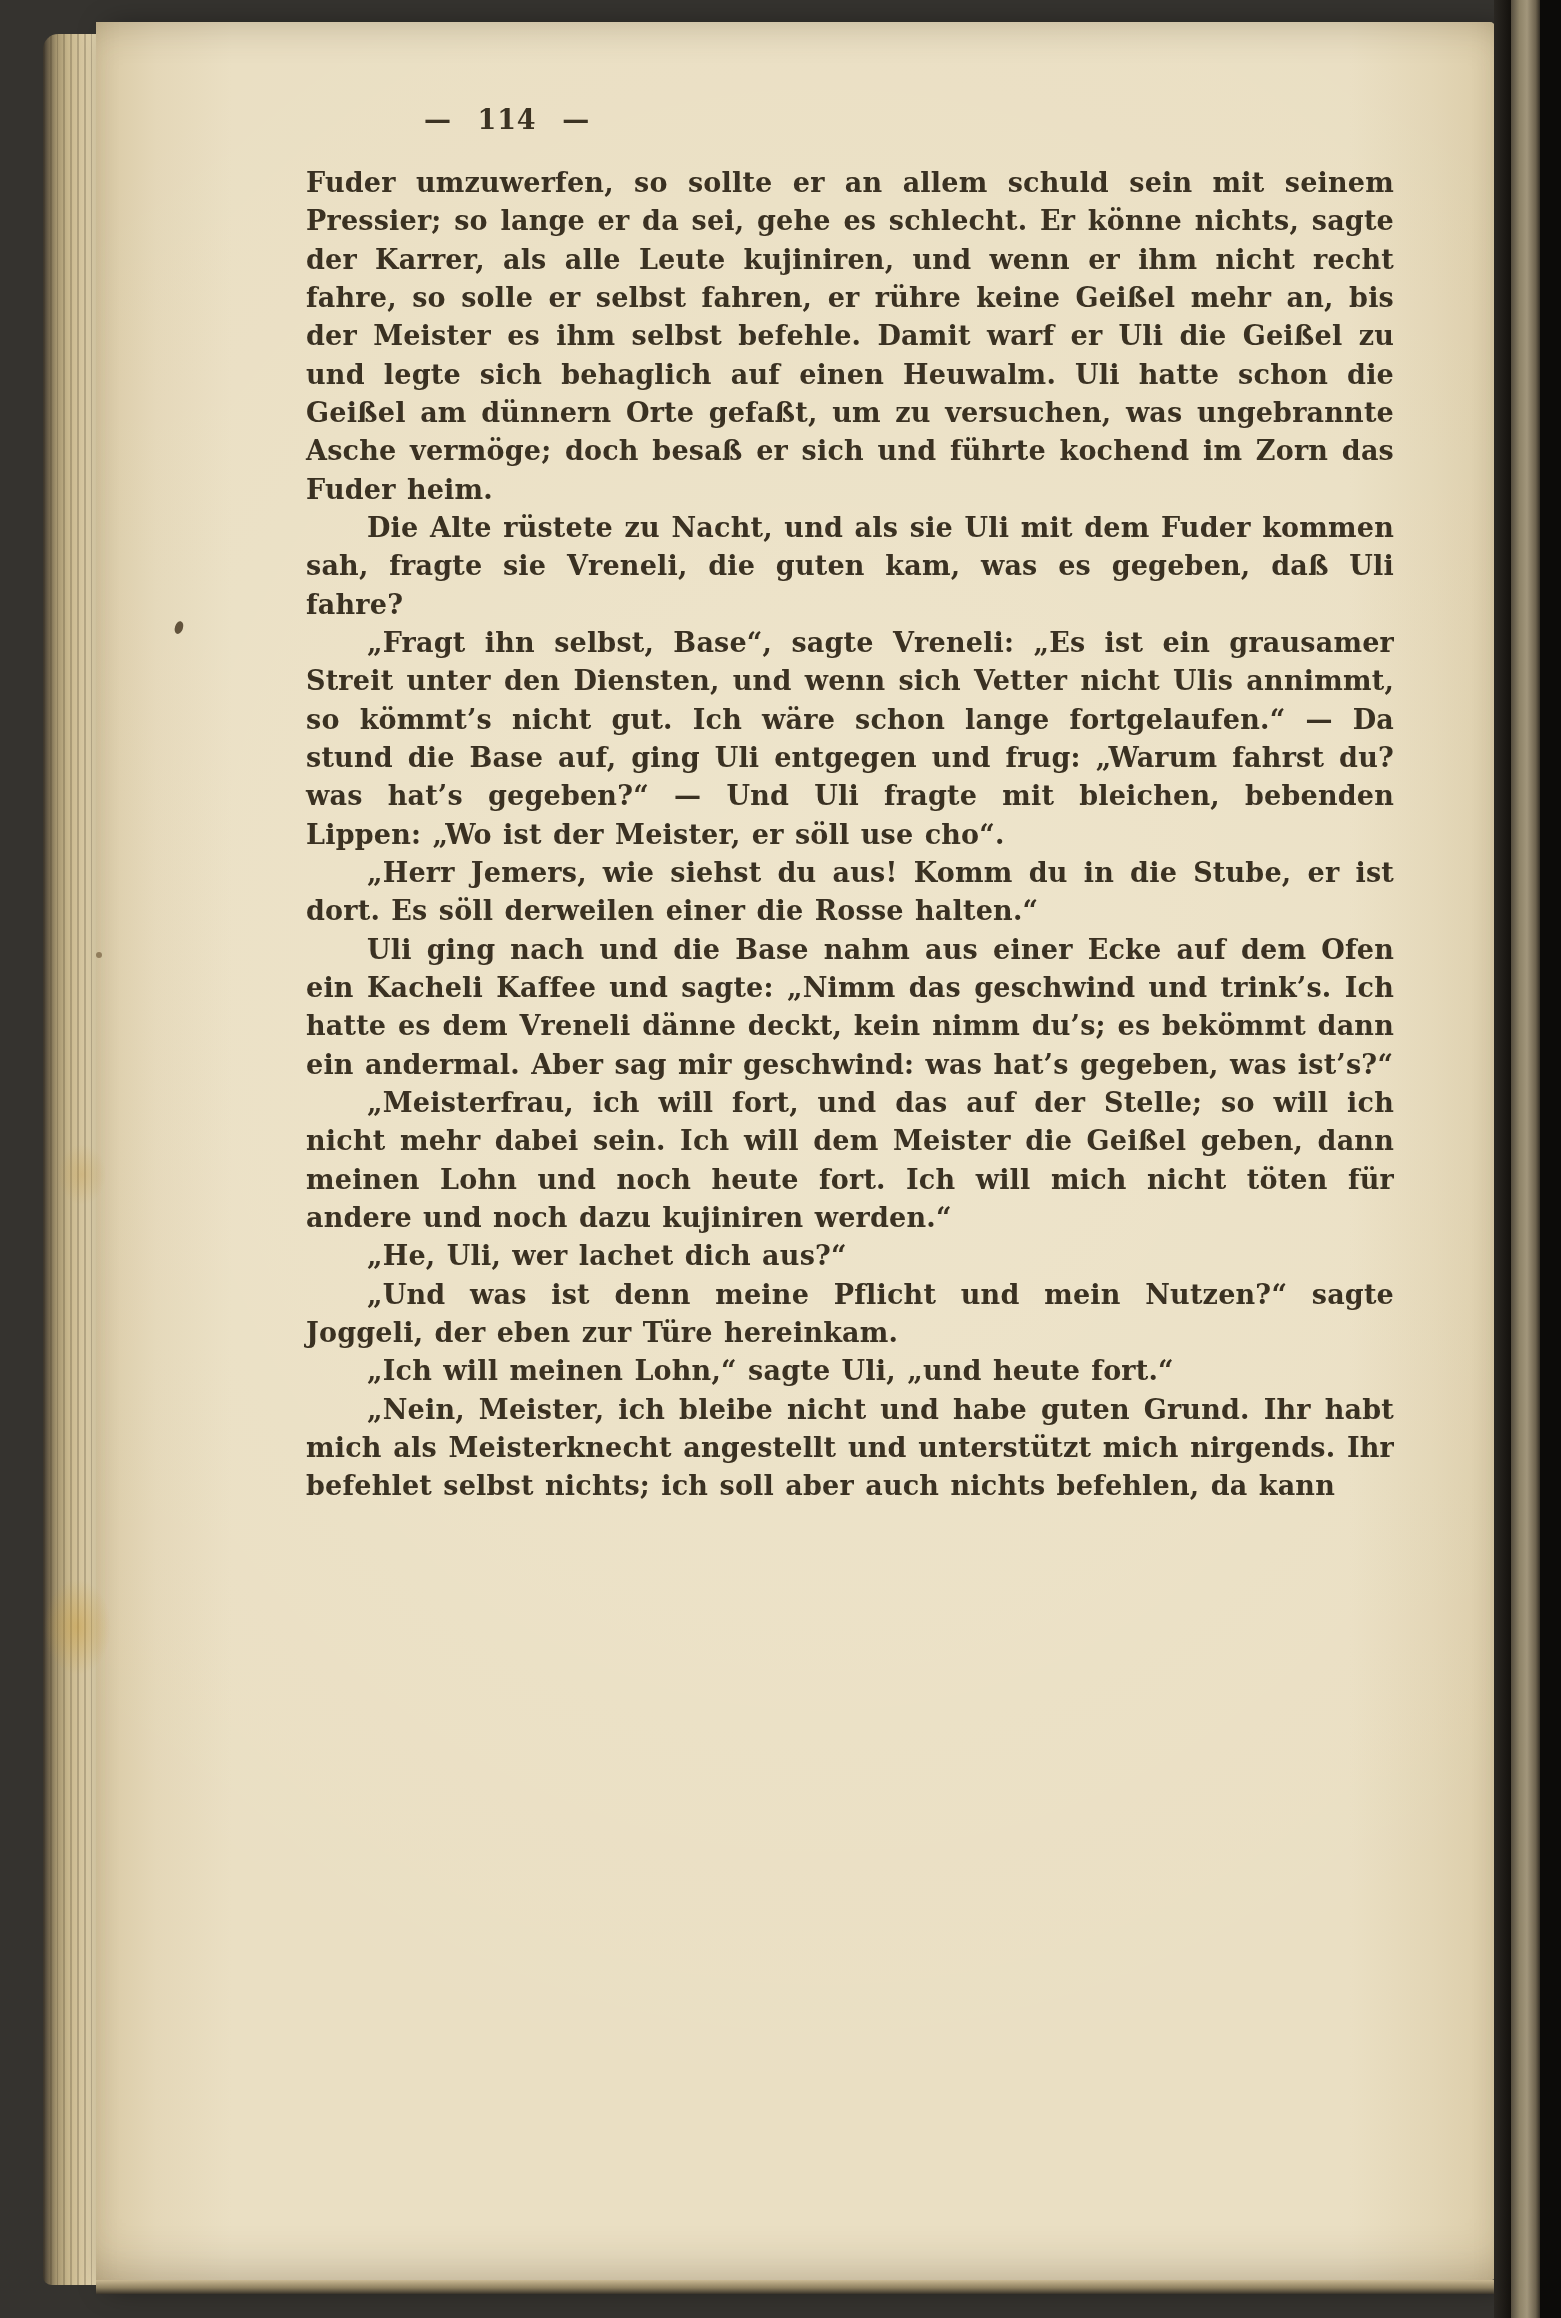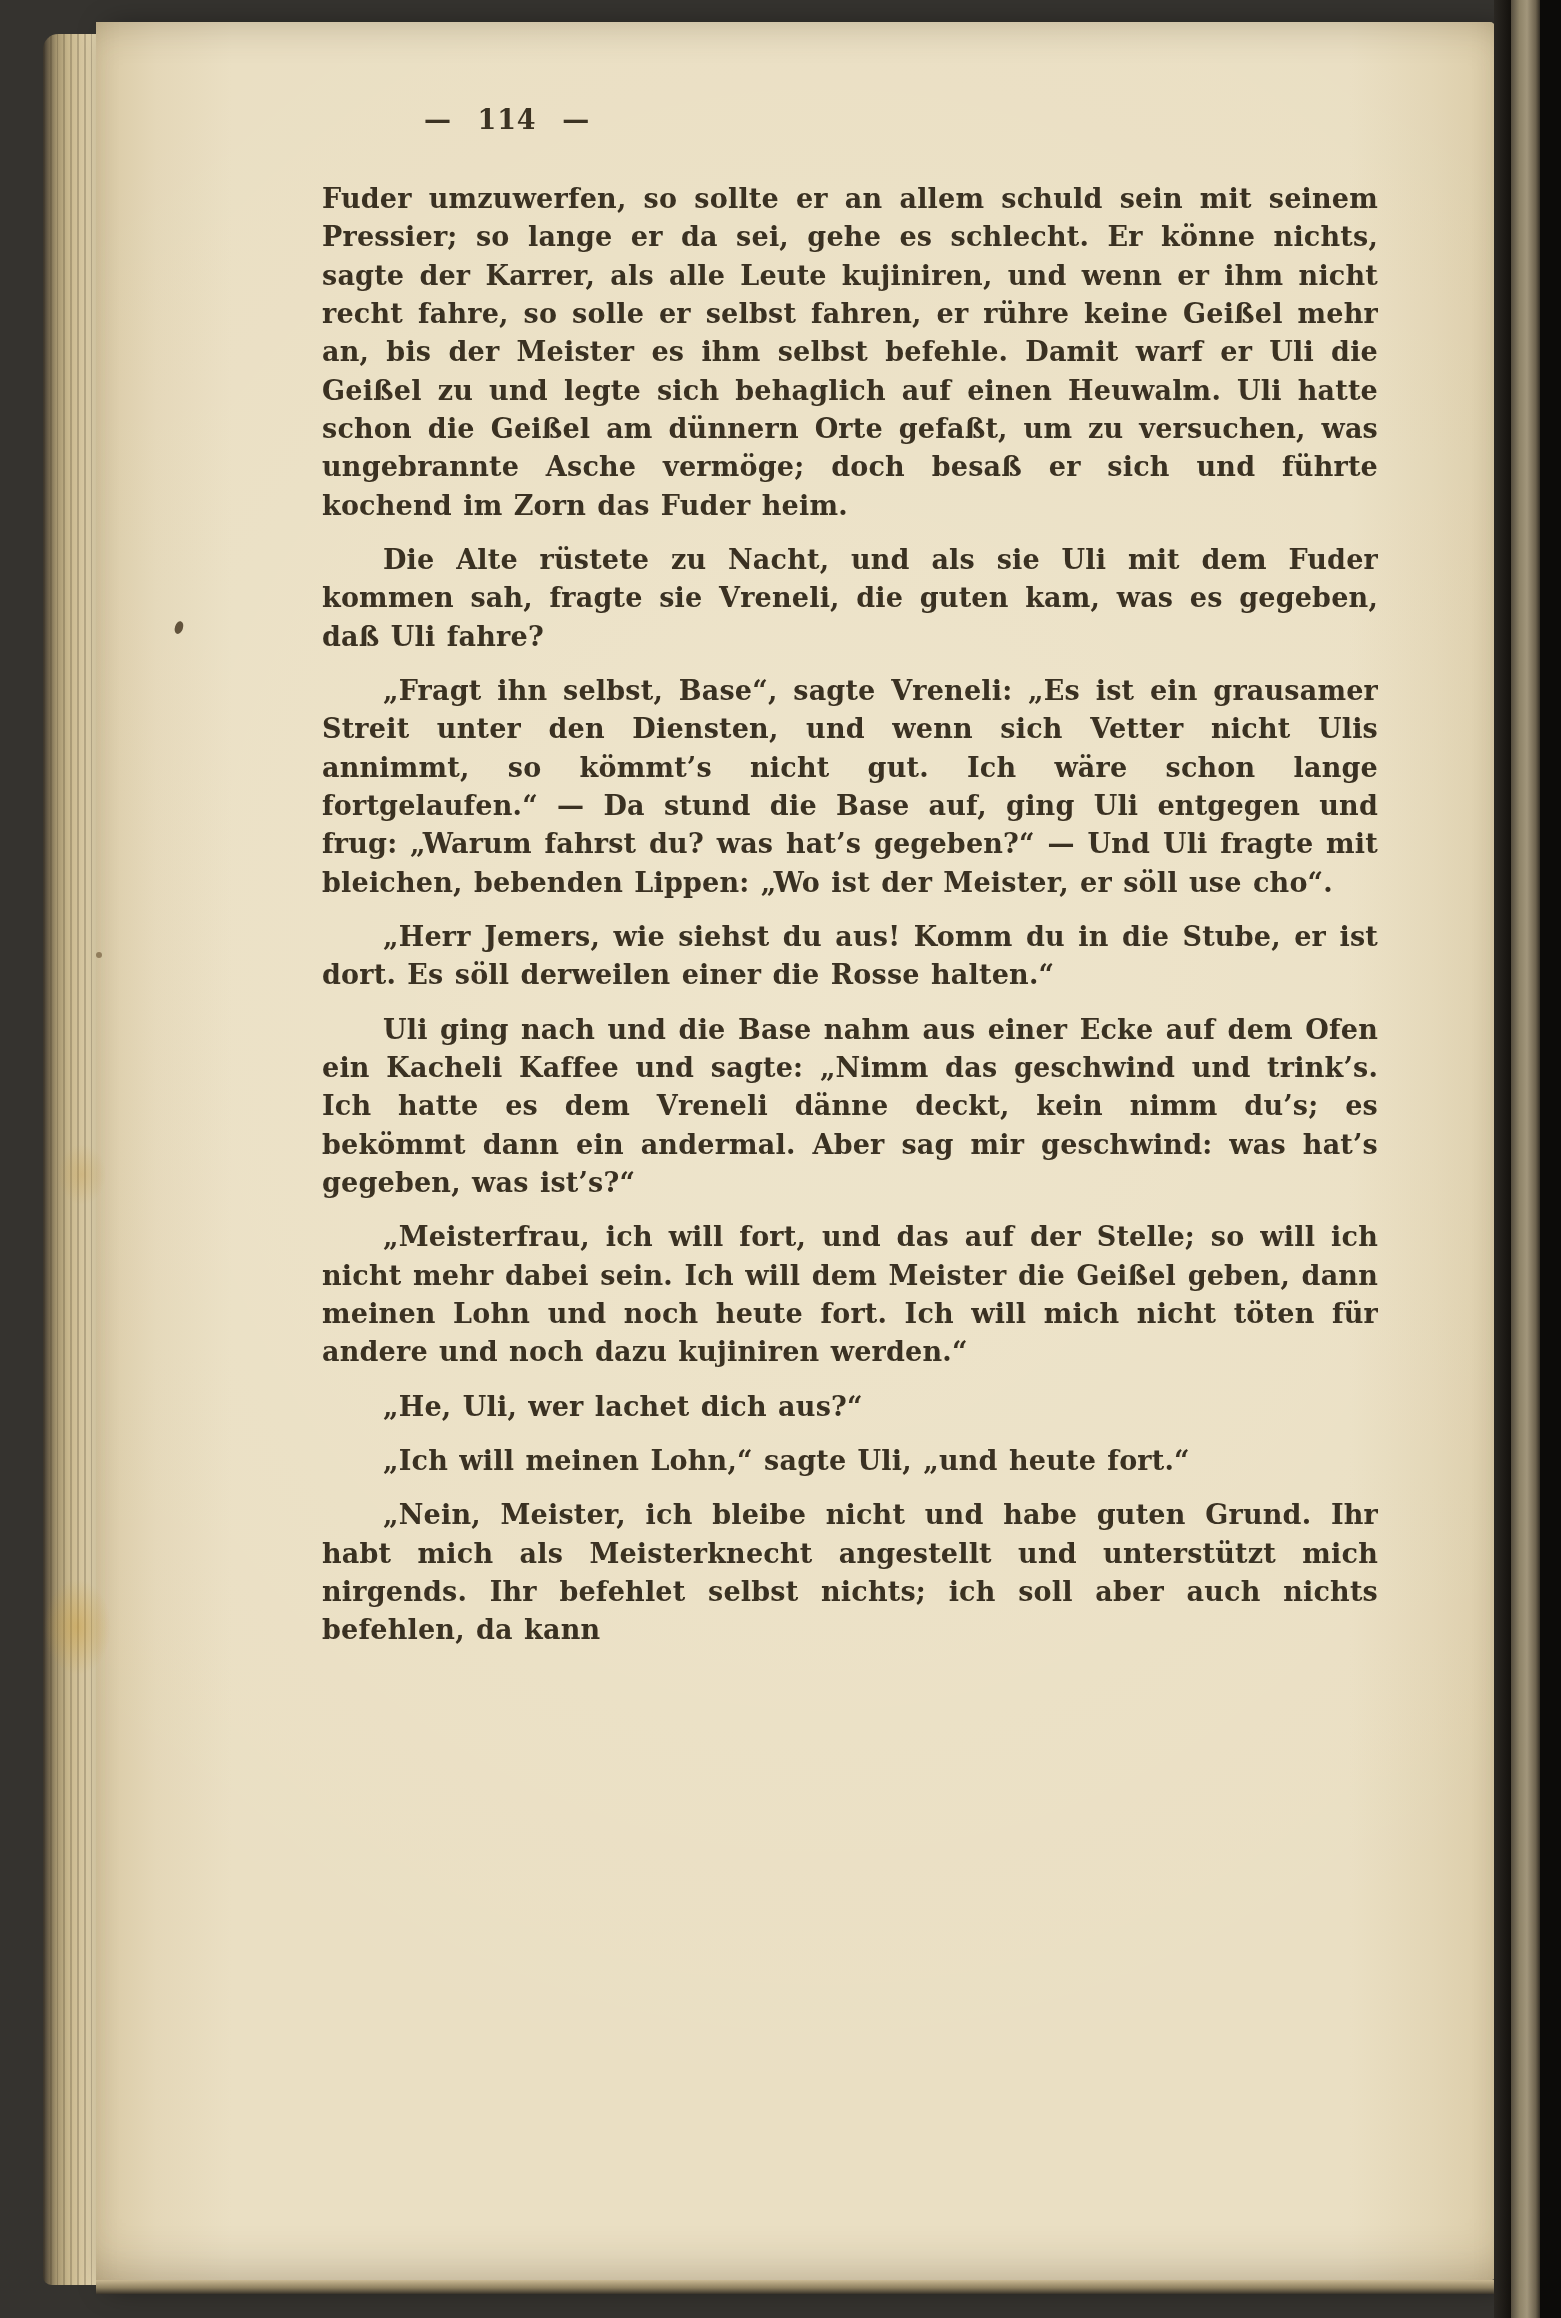--- a/index.html
+++ b/index.html
@@ -96,21 +96,21 @@
   
   .text-block {
     position: absolute;
     left: 210px; top: 142px;
     width: 1088px;
     color: #3a3122;
     text-align: justify;
     hyphens: auto;
   }
   .text-block p {
-    margin: 16px;
+    margin: 0;
     font-size: 27px;
     line-height: 1.42;
     text-indent: 61px;
     word-spacing: 1.7px;
     letter-spacing: 0.2px;
   }
   .text-block p.continuation { text-indent: 0; }
 
   
   .stain { position: absolute; pointer-events: none; border-radius: 50%; }
@@ -150,20 +150,21 @@
     <div class="folio">— 114 —</div>
 
     <div class="text-block">
       <p class="continuation">Fuder umzuwerfen, so sollte er an allem schuld sein mit seinem Pressier; so lange er da sei, gehe es schlecht. Er könne nichts, sagte der Karrer, als alle Leute kujiniren, und wenn er ihm nicht recht fahre, so solle er selbst fahren, er rühre keine Geißel mehr an, bis der Meister es ihm selbst befehle. Damit warf er Uli die Geißel zu und legte sich behaglich auf einen Heuwalm. Uli hatte schon die Geißel am dünnern Orte gefaßt, um zu versuchen, was ungebrannte Asche vermöge; doch besaß er sich und führte kochend im Zorn das Fuder heim.</p>
       <p>Die Alte rüstete zu Nacht, und als sie Uli mit dem Fuder kommen sah, fragte sie Vreneli, die guten kam, was es gegeben, daß Uli fahre?</p>
       <p>„Fragt ihn selbst, Base“, sagte Vreneli: „Es ist ein grausamer Streit unter den Diensten, und wenn sich Vetter nicht Ulis annimmt, so kömmt’s nicht gut. Ich wäre schon lange fortgelaufen.“ — Da stund die Base auf, ging Uli entgegen und frug: „Warum fahrst du? was hat’s gegeben?“ — Und Uli fragte mit bleichen, bebenden Lippen: „Wo ist der Meister, er söll use cho“.</p>
       <p>„Herr Jemers, wie siehst du aus! Komm du in die Stube, er ist dort. Es söll derweilen einer die Rosse halten.“</p>
       <p>Uli ging nach und die Base nahm aus einer Ecke auf dem Ofen ein Kacheli Kaffee und sagte: „Nimm das geschwind und trink’s. Ich hatte es dem Vreneli dänne deckt, kein nimm du’s; es bekömmt dann ein andermal. Aber sag mir geschwind: was hat’s gegeben, was ist’s?“</p>
       <p>„Meisterfrau, ich will fort, und das auf der Stelle; so will ich nicht mehr dabei sein. Ich will dem Meister die Geißel geben, dann meinen Lohn und noch heute fort. Ich will mich nicht töten für andere und noch dazu kujiniren werden.“</p>
       <p>„He, Uli, wer lachet dich aus?“</p>
+      <p>„Und was ist denn meine Pflicht und mein Nutzen?“ sagte Joggeli, der eben zur Türe hereinkam.</p>
       <p>„Ich will meinen Lohn,“ sagte Uli, „und heute fort.“</p>
       <p>„Nein, Meister, ich bleibe nicht und habe guten Grund. Ihr habt mich als Meisterknecht angestellt und unterstützt mich nirgends. Ihr befehlet selbst nichts; ich soll aber auch nichts befehlen, da kann</p>
     </div>
   </div>
 
   <div class="page-bottom-edge"></div>
 
   <div class="dark-gap"></div>
   <div class="next-page"></div>
   <div class="right-black"></div>

